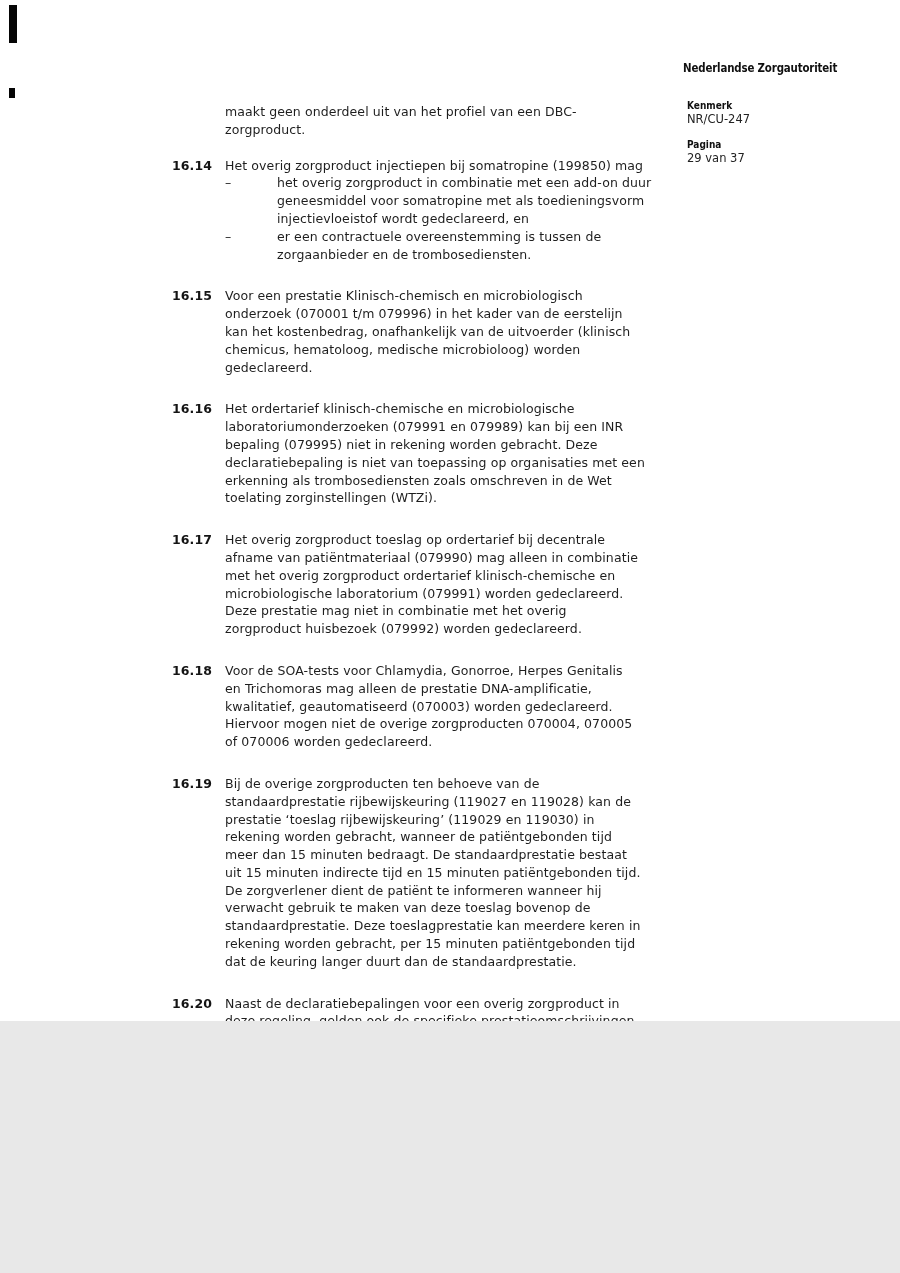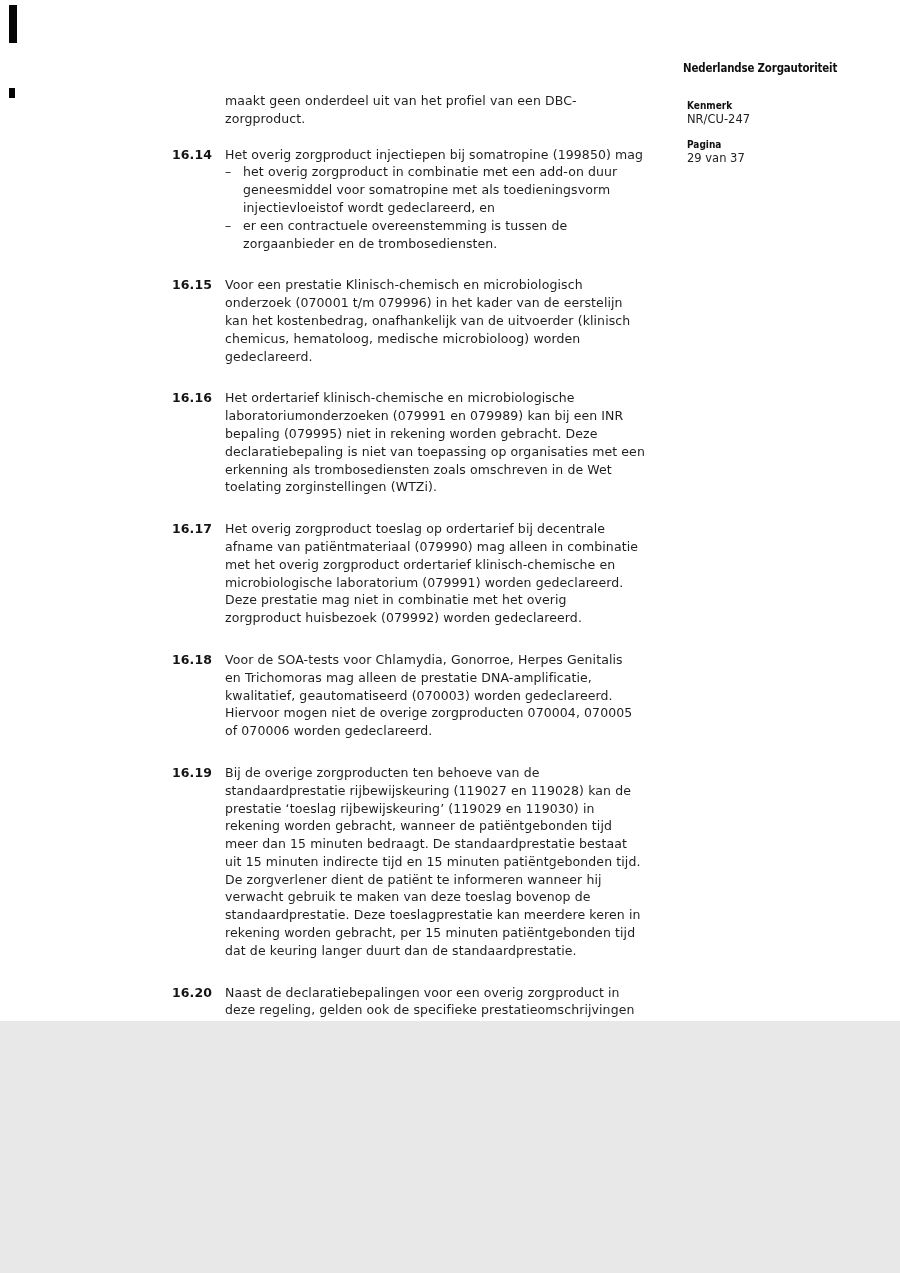--- a/index.html
+++ b/index.html
@@ -40,34 +40,34 @@
     line-height: 13px;
     transform: scaleX(0.9);
     transform-origin: left top;
   }
   .meta-value { font-size: 11.5px; line-height: 14px; color: #222222; white-space: nowrap; }
   .meta-label.pagina { margin-top: 12px; }
 
   
   .doc-body {
     position: absolute;
-    left: 172px; top: 92px;
+    left: 172px; top: 103px;
     width: 520px;
     font-size: 12.5px;
     line-height: 17.8px;
     letter-spacing: 0.1px;
   }
   .intro { margin-left: 53px; }
   .section { display: flex; margin-top: 24px; }
   .section:first-child { margin-top: 18px; }
   .num { flex: none; width: 53px; font-weight: bold; color: #141414; }
   .sec-body { flex: 1; min-width: 0; }
   .bullet { display: flex; }
   .dash { flex: none; width: 18px; }
-  .blines { display: block; }
+  .blines { display: block; margin-left: 34px; }
   .line { white-space: nowrap; }
 </style>
 </head>
 <body>
 
 <div class="page">
   <div class="scan-mark mark-top"></div>
   <div class="scan-mark mark-mid"></div>
   <div class="scan-mark mark-bottom"></div>
 

